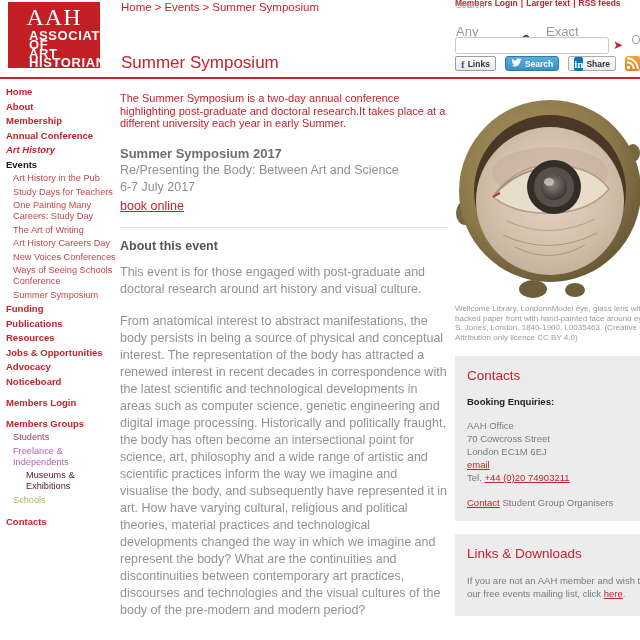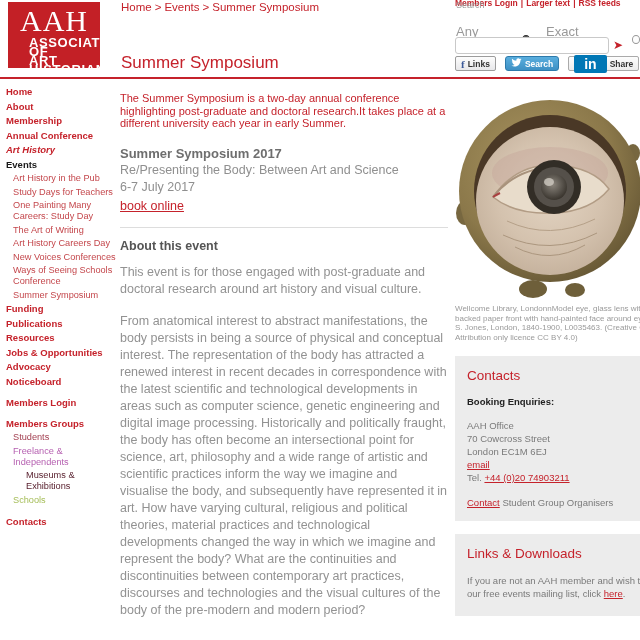--- a/index.html
+++ b/index.html
@@ -9,21 +9,21 @@
     font-family:"Liberation Sans", sans-serif;
   }
   a { text-decoration:none; cursor:pointer; }
 
   
   .logo {
     position:absolute; left:8px; top:2px; width:92px; height:66px;
     background:#c32026; color:#fff; text-align:center;
   }
   .logo-acronym {
-    font-family:"Liberation Serif", serif; font-size:30px; letter-spacing:1px;
+    font-family:"Liberation Serif", serif; font-size:24px; letter-spacing:1px;
     display:block; margin-top:2px;
   }
   .logo-org { font-size:13px; font-weight:bold; letter-spacing:.6px; line-height:9px; display:block; text-align:left; margin-left:21px; }
   .logo-org:first-of-type { margin-top:4px; }
 
   .breadcrumb { position:absolute; left:121px; top:1px; font-size:11.5px; color:#c5222b; }
   .breadcrumb a { color:#c5222b; }
   .breadcrumb .sep { margin:0 3px; }
 
   .utility { position:absolute; left:455px; top:-2px; font-size:8.5px; font-weight:bold; color:#c5222b; white-space:nowrap; }
@@ -40,21 +40,21 @@
     border:1px solid #c9c9c9; border-radius:3px; background:#fff; font-size:10px; padding:0 4px; color:#333;
   }
   .search-go { position:absolute; left:613px; top:37px; font-size:12px; color:#c5222b; background:none; border:none; line-height:17px; }
 
   .social { position:absolute; left:455px; top:56px; display:flex; gap:9px; align-items:center; }
   .sbtn { display:flex; align-items:center; gap:3px; height:15px; font-size:8.5px; font-weight:bold; padding:0 5px; border-radius:2px; }
   .sbtn.like { background:linear-gradient(#fdfdfd,#e8e8ea); border:1px solid #9c9c9c; color:#333; }
   .fb-f { color:#3b5998; font-family:"Liberation Serif",serif; font-weight:bold; font-size:11px; }
   .sbtn.tweet { background:linear-gradient(#5aaede,#3d90c4); border:1px solid #2d7aab; color:#fff; border-radius:3px; }
   .sbtn.share { background:linear-gradient(#fdfdfd,#ececec); border:1px solid #aaa; color:#333; }
-  .in-badge { background:#0077b5; color:#fff; font-size:14px; font-weight:bold; padding:1px 10px; border-radius:2px; }
+  .in-badge { background:#0077b5; color:#fff; font-size:11px; font-weight:bold; padding:1px 0; border-radius:2px;font-family:Liberation Serif, serif; }
   .rss-badge { width:15px; height:15px; border-radius:3px; background:linear-gradient(#f7a13f,#e0801f); position:relative; }
   .rss-badge svg { position:absolute; left:1px; top:1px; }
 
   .page-title { position:absolute; left:121px; top:53px; font-size:17px; color:#c5222b; }
   .header-rule { position:absolute; left:0; top:77px; width:640px; height:2px; background:#c5222b; }
 
   
   .sidebar { position:absolute; left:6px; top:86px; width:112px; }
   .nav { display:block; font-size:9.5px; line-height:11px; margin-bottom:3.5px; }
   .nav.top { font-weight:bold; color:#c5222b; }

